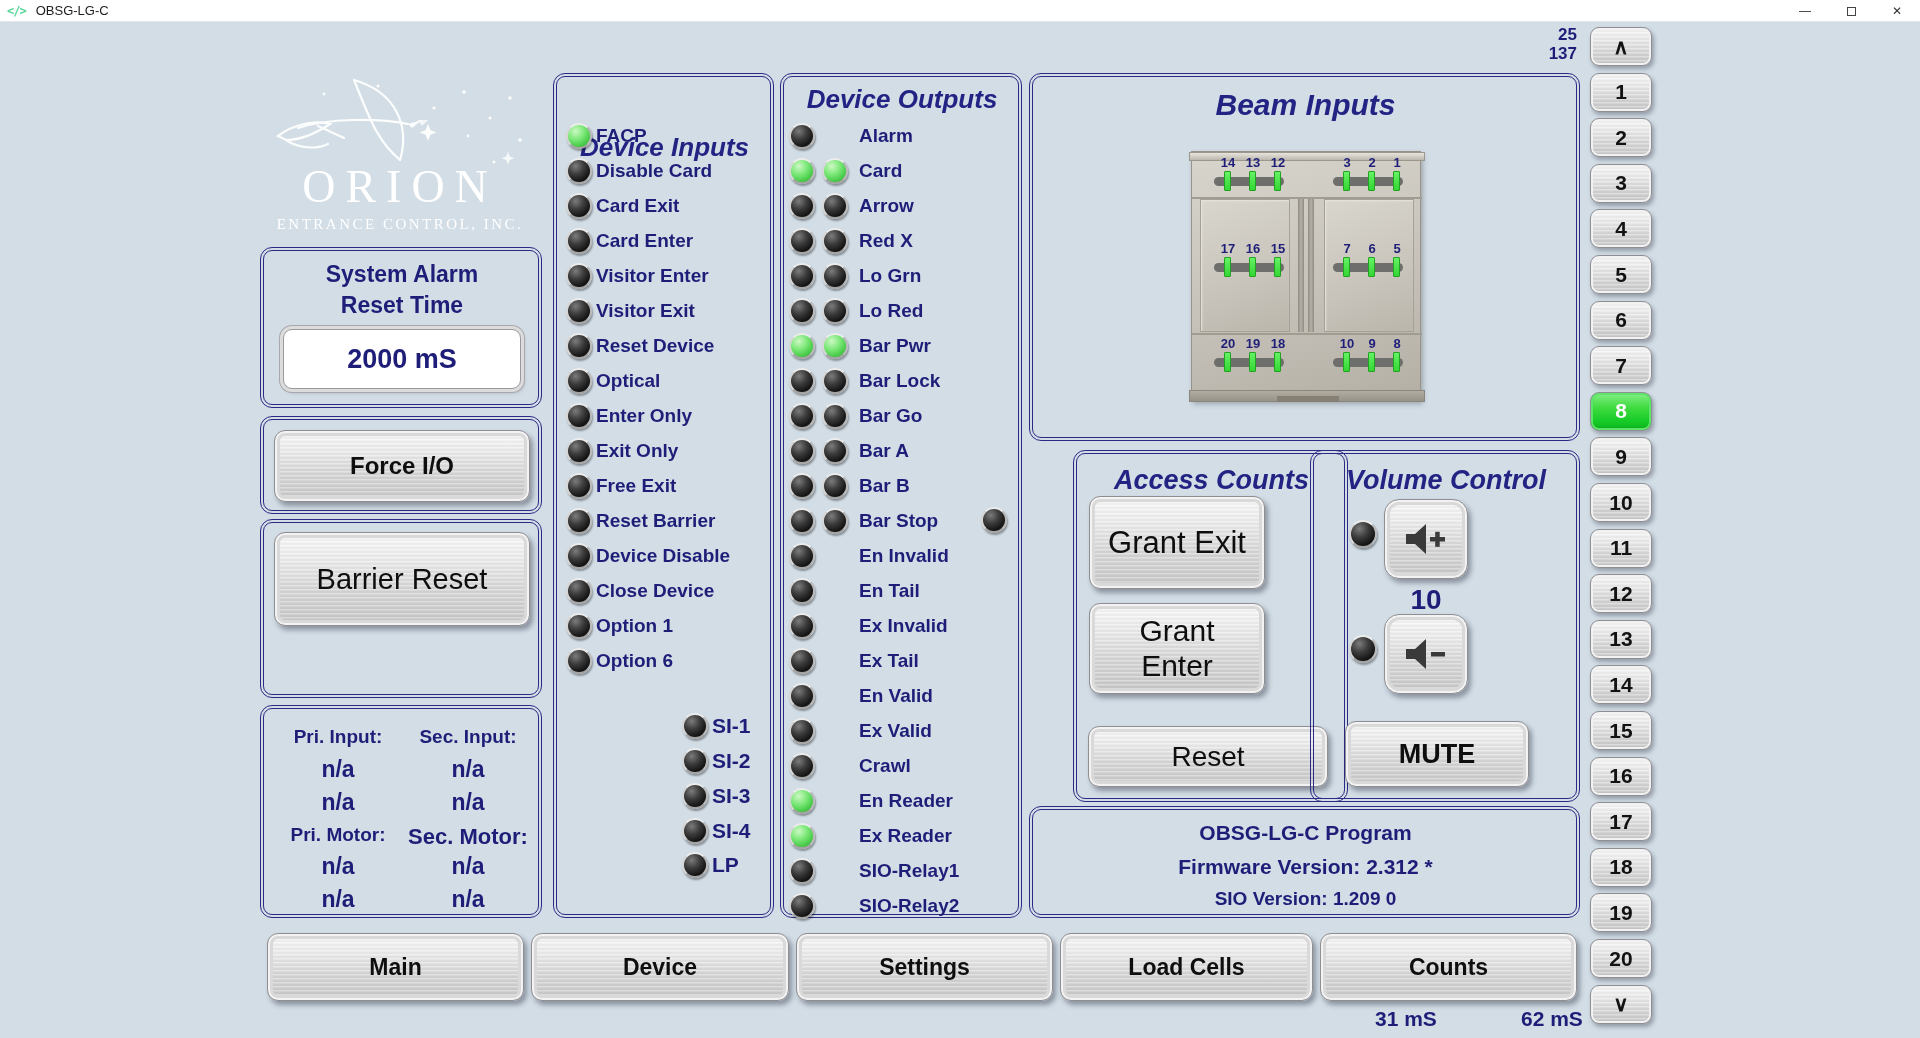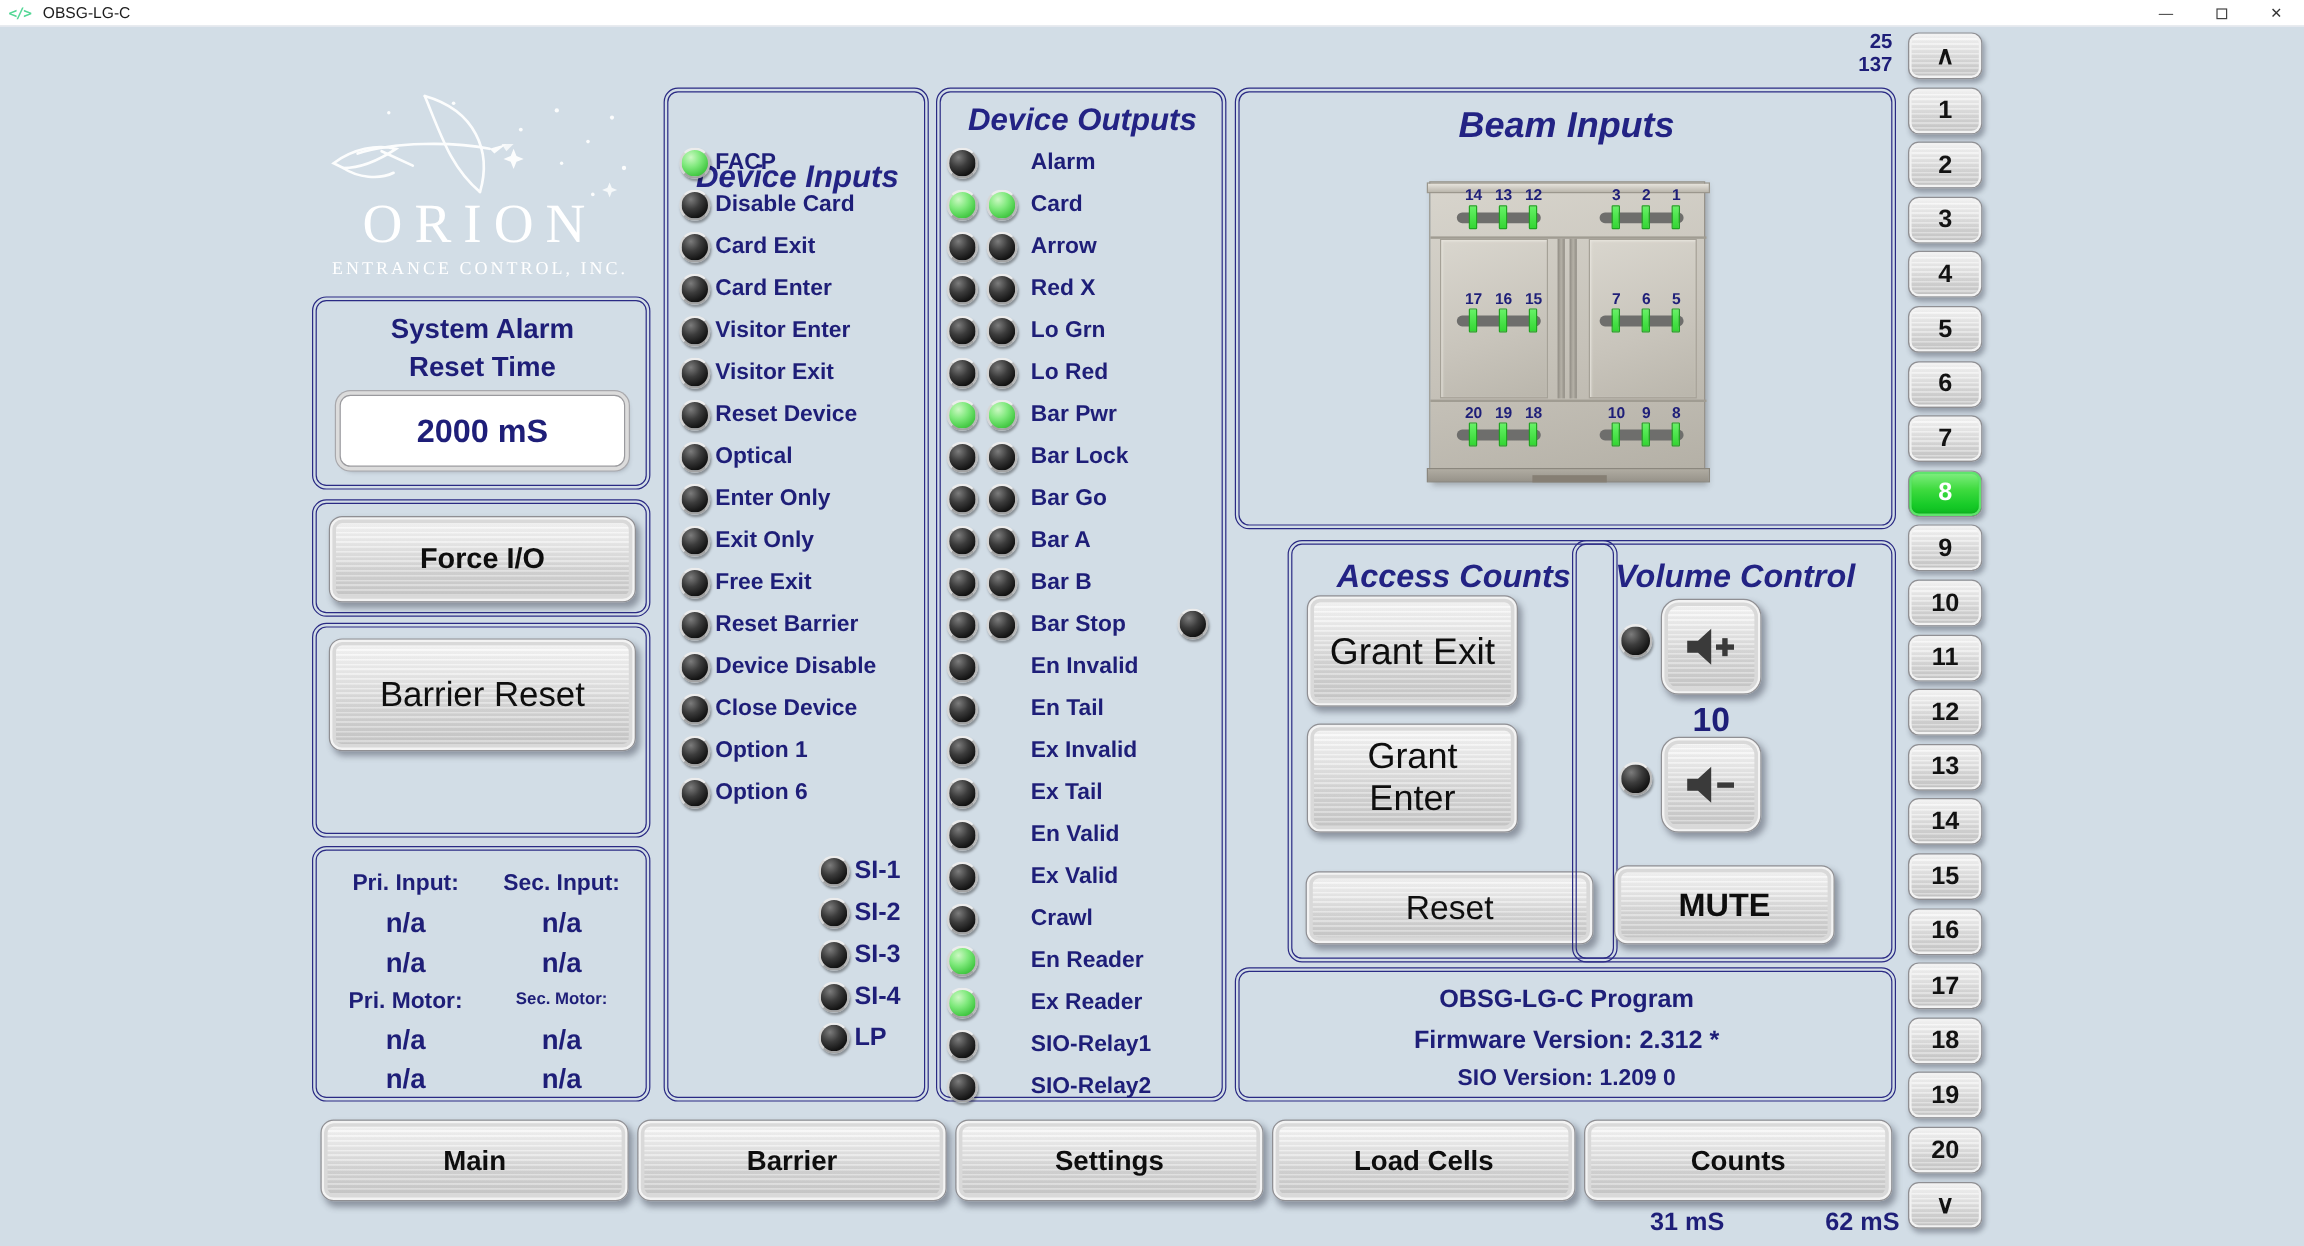--- a/index.html
+++ b/index.html
@@ -162,21 +162,21 @@
   </div>
 
   <div class="panel" style="left:260px; top:705px; width:282px; height:213px;">
     <div style="position:absolute;left:12px;top:20px;width:130px;text-align:center;font-size:19px;font-weight:700;color:#1e1e78;">Pri. Input:</div>
     <div style="position:absolute;left:142px;top:20px;width:130px;text-align:center;font-size:19px;font-weight:700;color:#1e1e78;">Sec. Input:</div>
     <div style="position:absolute;left:12px;top:50px;width:130px;text-align:center;font-size:23px;font-weight:700;color:#1e1e78;">n/a</div>
     <div style="position:absolute;left:142px;top:50px;width:130px;text-align:center;font-size:23px;font-weight:700;color:#1e1e78;">n/a</div>
     <div style="position:absolute;left:12px;top:83px;width:130px;text-align:center;font-size:23px;font-weight:700;color:#1e1e78;">n/a</div>
     <div style="position:absolute;left:142px;top:83px;width:130px;text-align:center;font-size:23px;font-weight:700;color:#1e1e78;">n/a</div>
     <div style="position:absolute;left:12px;top:118px;width:130px;text-align:center;font-size:19px;font-weight:700;color:#1e1e78;">Pri. Motor:</div>
-    <div style="position:absolute;left:142px;top:118px;width:130px;text-align:center;font-size:14px;font-weight:700;color:#1e1e78;">Sec. Motor:</div>
+    <div style="position:absolute;left:142px;top:118px;width:130px;text-align:center;font-size:22px;font-weight:700;color:#1e1e78;">Sec. Motor:</div>
     <div style="position:absolute;left:12px;top:147px;width:130px;text-align:center;font-size:23px;font-weight:700;color:#1e1e78;">n/a</div>
     <div style="position:absolute;left:142px;top:147px;width:130px;text-align:center;font-size:23px;font-weight:700;color:#1e1e78;">n/a</div>
     <div style="position:absolute;left:12px;top:180px;width:130px;text-align:center;font-size:23px;font-weight:700;color:#1e1e78;">n/a</div>
     <div style="position:absolute;left:142px;top:180px;width:130px;text-align:center;font-size:23px;font-weight:700;color:#1e1e78;">n/a</div>
   </div>
 
   <div class="panel" style="left:553px; top:73px; width:221px; height:845px;">
     <div class="panel-h" style="position:absolute;left:0;top:10px;width:221px;font-size:26px;margin-top:48px;">Device Inputs</div>
     <div id="di-rows" style="position:absolute;left:12px;top:44px;width:200px;">
         <div class="io-row">
@@ -562,21 +562,21 @@
     <div class="mbtn" style="left:34px; top:270px; width:184px; height:66px; font-size:27px; font-weight:600;">MUTE</div>
   </div>
 
   <div class="panel" style="left:1029px; top:806px; width:551px; height:112px;">
     <div style="position:absolute;left:0;top:14px;width:551px;text-align:center;font-size:21px;font-weight:700;color:#1e1e78;">OBSG-LG-C Program</div>
     <div style="position:absolute;left:0;top:48px;width:551px;text-align:center;font-size:21px;font-weight:700;color:#1e1e78;">Firmware Version: 2.312 *</div>
     <div style="position:absolute;left:0;top:81px;width:551px;text-align:center;font-size:19px;font-weight:700;color:#1e1e78;">SIO Version: 1.209 0</div>
   </div>
 
   <div class="mbtn" style="left:267px;  top:933px; width:257px; height:68px; font-size:23px; font-weight:700;">Main</div>
-  <div class="mbtn" style="left:531px;  top:933px; width:258px; height:68px; font-size:23px; font-weight:700;">Barrier</div>
+  <div class="mbtn" style="left:531px;  top:933px; width:258px; height:68px; font-size:23px; font-weight:700;">Device</div>
   <div class="mbtn" style="left:796px;  top:933px; width:257px; height:68px; font-size:23px; font-weight:700;">Settings</div>
   <div class="mbtn" style="left:1060px; top:933px; width:253px; height:68px; font-size:23px; font-weight:700;">Load Cells</div>
   <div class="mbtn" style="left:1320px; top:933px; width:257px; height:68px; font-size:23px; font-weight:700;">Counts</div>
 
   <div class="timing" style="left:1375px; top:1007px;">31 mS</div>
   <div class="timing" style="left:1521px; top:1007px;">62 mS</div>
 
   <div id="rail">
       <div class="rb" style="top: 27px;">∧</div>
       <div class="rb" style="top: 72.6px;">1</div>

